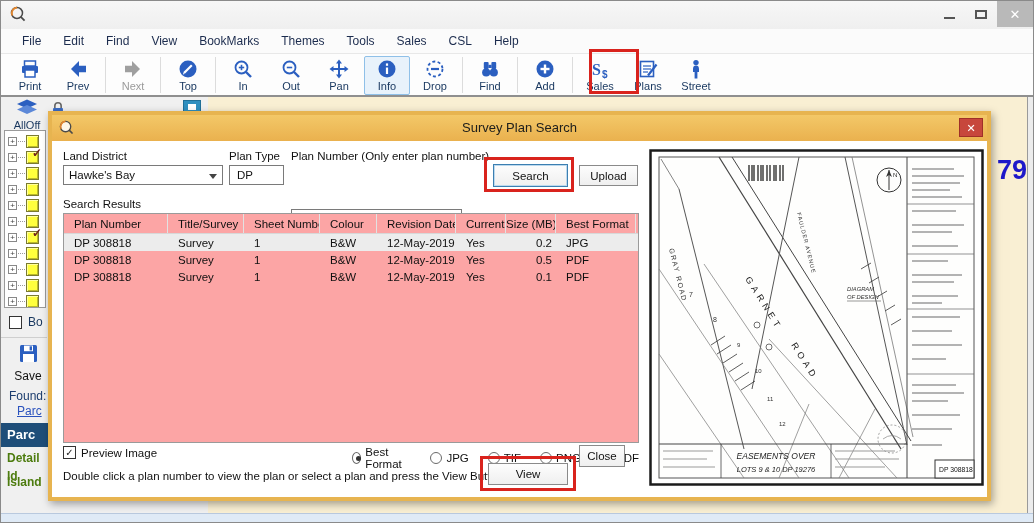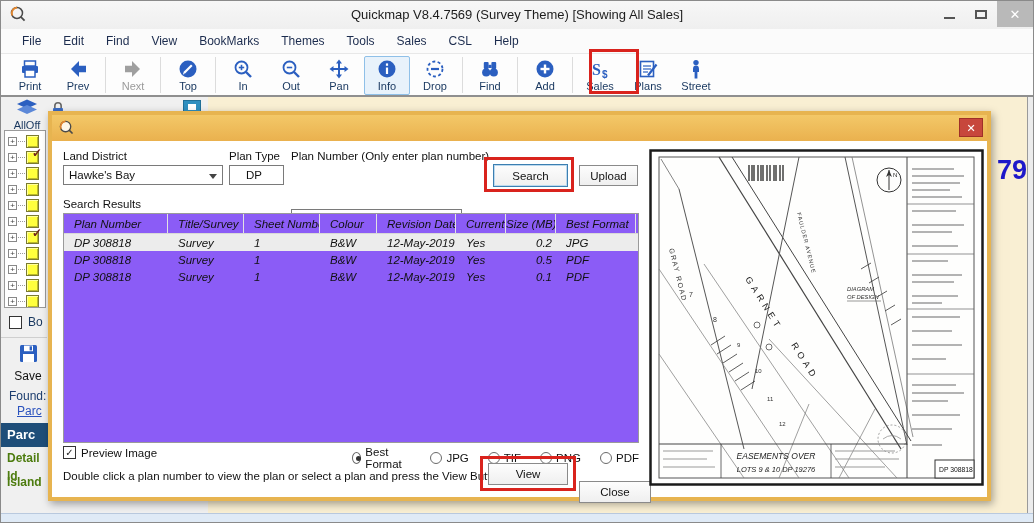--- a/index.html
+++ b/index.html
@@ -61,26 +61,26 @@
   .statusbar { position:absolute; left:0; top:512px; width:100%; height:11px; background:#dfeaf6; border-top:1px solid #b9c9de; }
 
   
   .dialog { position:absolute; left:47px; top:110px; width:943px; height:390px; background:#fff; border:4px solid #e7b450; box-shadow:2px 3px 8px rgba(0,0,0,.35); z-index:5; }
   .dlg-titlebar { position:relative; height:26px; background:linear-gradient(#f3c868,#eab14e); }
   .dlg-title { position:absolute; left:0; right:0; top:5px; text-align:center; font-size:13px; color:#20201c; }
   .dlg-icon { position:absolute; left:6px; top:4px; }
   .dlg-close { position:absolute; right:4px; top:3px; width:24px; height:19px; background:#c7473c; border:1px solid #a03028; color:#fff; font-size:11px; text-align:center; line-height:18px; }
   .dlg-body { position:relative; width:100%; height:356px; background:#fff; }
   .flabel { position:absolute; font-size:11.5px; color:#111; }
-  .tinput { position:absolute; height:20px; border:1px solid #7a7a7a; background:#fff; font-size:11.5px; font-family:"Liberation Sans",sans-serif; padding:0 16px; color:#111; }
+  .tinput { position:absolute; height:20px; border:1px solid #7a7a7a; background:#fff; font-size:11.5px; font-family:"Liberation Sans",sans-serif; padding:0 7px; color:#111; }
   .combo { position:absolute; height:20px; border:1px solid #7a7a7a; background:#fff; font-size:11.5px; color:#111; line-height:18px; padding-left:5px; }
   .combo .arrow { position:absolute; right:5px; top:8px; width:0; height:0; border-left:4px solid transparent; border-right:4px solid transparent; border-top:5px solid #444; }
   .btn { position:absolute; background:linear-gradient(#fdfdfd,#efefef); border:1px solid #8a8a8a; font-size:11.5px; color:#111; text-align:center; }
   .btn.focused { border:1px solid #3c7fb1; box-shadow:inset 0 0 0 1px #bcd9ee; }
-  .table { position:absolute; left:11px; top:72px; width:576px; height:230px; border:1px solid #9a9a9a; background:#8b5cf6; overflow:hidden;font-style:italic; }
+  .table { position:absolute; left:11px; top:72px; width:576px; height:230px; border:1px solid #9a9a9a; background:#fca5a5; overflow:hidden; }
   .trow { display:flex; height:17px; align-items:center; }
   .trow.head { height:20px; border-bottom:1px solid #d8d8d8; }
   .trow.head .tcell { border-right:1px solid #e2e2e2; height:100%; display:flex; align-items:center; }
   .trow.sel { background:#ececec; }
   .tcell { font-size:11.5px; color:#111; padding-left:10px; overflow:hidden; white-space:nowrap; }
   .tcell.num { text-align:right; padding-right:4px; padding-left:0; }
   .chk-row { position:absolute; left:11px; top:305px; display:flex; align-items:center; }
   .chk-row .lbl { font-size:11.5px; color:#111; margin-left:5px; }
   .radio-row { position:absolute; left:300px; top:305px; width:287px; display:flex; justify-content:flex-end; gap:19px; }
   .radio { display:flex; align-items:center; }
@@ -102,21 +102,20 @@
 <div id="app">
 
   <div class="titlebar">
     <span class="app-icon">
       <svg width="18" height="18" viewBox="0 0 18 18">
           <circle cx="8" cy="8" r="5.5" fill="none" stroke="#4a4a4a" stroke-width="1.5"></circle>
           <path d="M3.4 10.5 A5.5 5.5 0 0 1 8 2.5" stroke="#e2862e" stroke-width="1.8" fill="none"></path>
           <line x1="11.8" y1="11.8" x2="15.6" y2="15.6" stroke="#4a4a4a" stroke-width="1.8"></line>
         </svg>
     </span>
-    <div class="title-text">Quickmap V8.4.7569 (Survey Theme) [Showing All Sales]</div>
     <div class="win-controls">
       <div class="win-btn">
           <div class="glyph-min"></div>
         </div>
       <div class="win-btn">
           <div class="glyph-max"></div>
         </div>
       <div class="win-btn win-close">
           <span>✕</span>
         </div>
@@ -369,20 +368,21 @@
 
   <div class="dialog">
     <div class="dlg-titlebar">
       <span class="dlg-icon">
         <svg width="17" height="17" viewBox="0 0 18 18">
             <circle cx="8" cy="8" r="5.5" fill="#fdf6e8" stroke="#4a4a4a" stroke-width="1.4"></circle>
             <path d="M3.4 10.5 A5.5 5.5 0 0 1 8 2.5" stroke="#e2862e" stroke-width="1.8" fill="none"></path>
             <line x1="11.8" y1="11.8" x2="15.4" y2="15.4" stroke="#4a4a4a" stroke-width="1.7"></line>
           </svg>
       </span>
+      <div class="dlg-title">Survey Plan Search</div>
       <div class="dlg-close"><span>✕</span></div>
     </div>
     <div class="dlg-body">
       <div class="flabel" style="left:11px;top:9px">Land District</div>
       <div class="flabel" style="left:177px;top:9px">Plan Type</div>
       <div class="flabel" style="left:239px;top:9px">Plan Number (Only enter plan number)</div>
 
       <div class="combo" style="left:11px;top:24px;width:160px">
         <span>Hawke's Bay</span>
         <span class="arrow"></span>
@@ -458,21 +458,21 @@
             <span class="lbl">PNG</span>
           </div>
           <div class="radio">
             <div class="rdot"></div>
             <span class="lbl">PDF</span>
           </div>
         </div>
 
       <div class="hint">Double click a plan number to view the plan or select a plan and press the View Button.</div>
       <button class="btn" style="left:436px;top:322px;width:80px;height:22px">View</button>
-      <button class="btn" style="left:527px;top:340px;width:72px;height:22px">Close</button>
+      <button class="btn" style="left:527px;top:304px;width:46px;height:22px">Close</button>
 
       <div class="preview-frame">
         <svg width="335" height="337" viewBox="0 0 335 337">
           <rect x="1.5" y="1.5" width="332" height="334" fill="#fff" stroke="#1b1b1b" stroke-width="2.5"></rect>
           <rect x="10" y="8" width="315" height="321" fill="#fefefd" stroke="#555" stroke-width="1"></rect>
 
           <path stroke="#111" stroke-width="1.2" d="M100 16 V32 M103 16 V32 M105 16 V32 M109 16 V32 M112 16 V32 M114 16 V32 M118 16 V32 M121 16 V32 M125 16 V32 M127 16 V32 M131 16 V32 M134 16 V32"></path>
 
           <g>
             <circle cx="240" cy="31" r="12" fill="none" stroke="#333" stroke-width="1"></circle>

